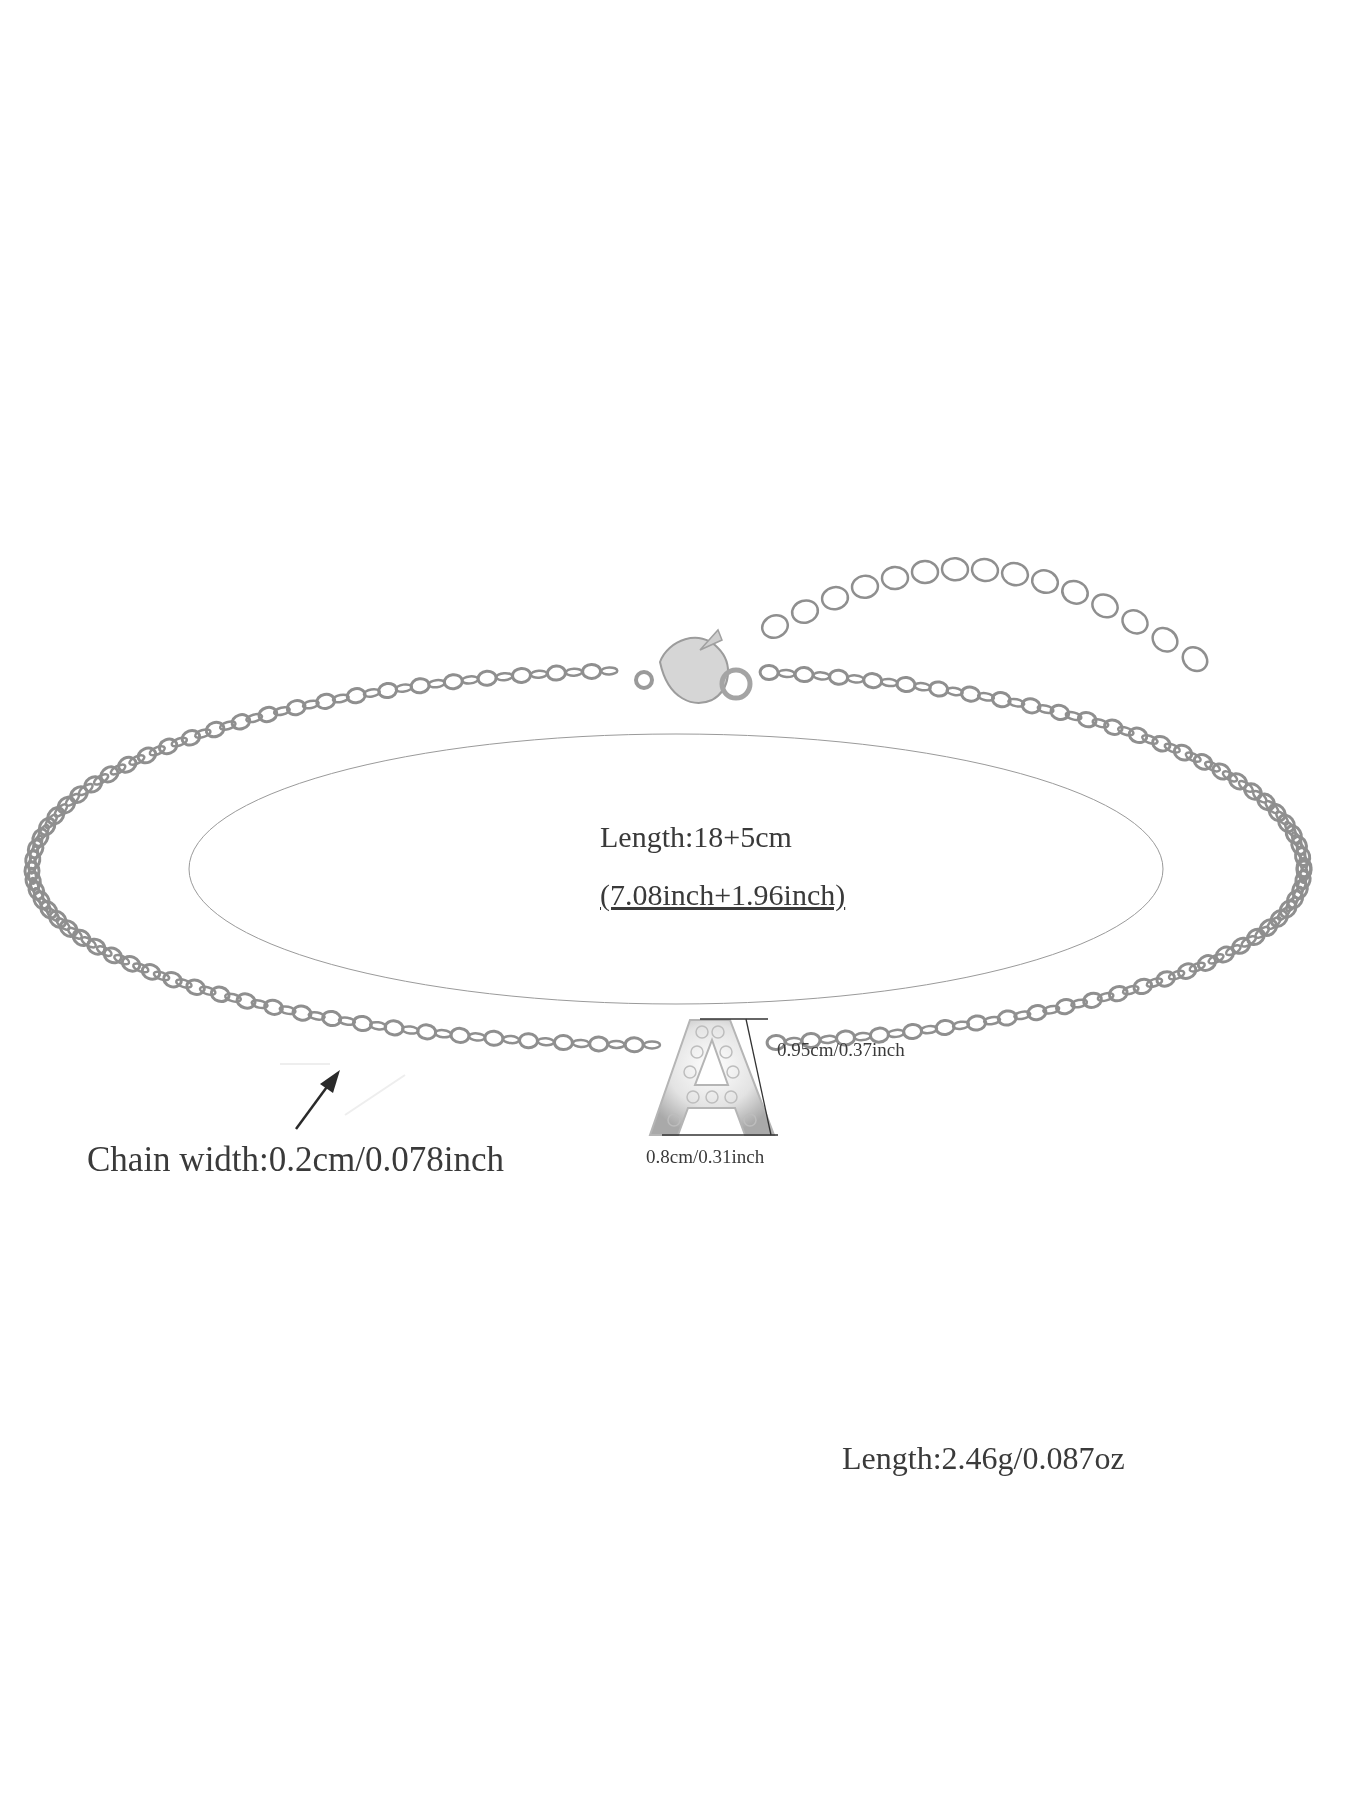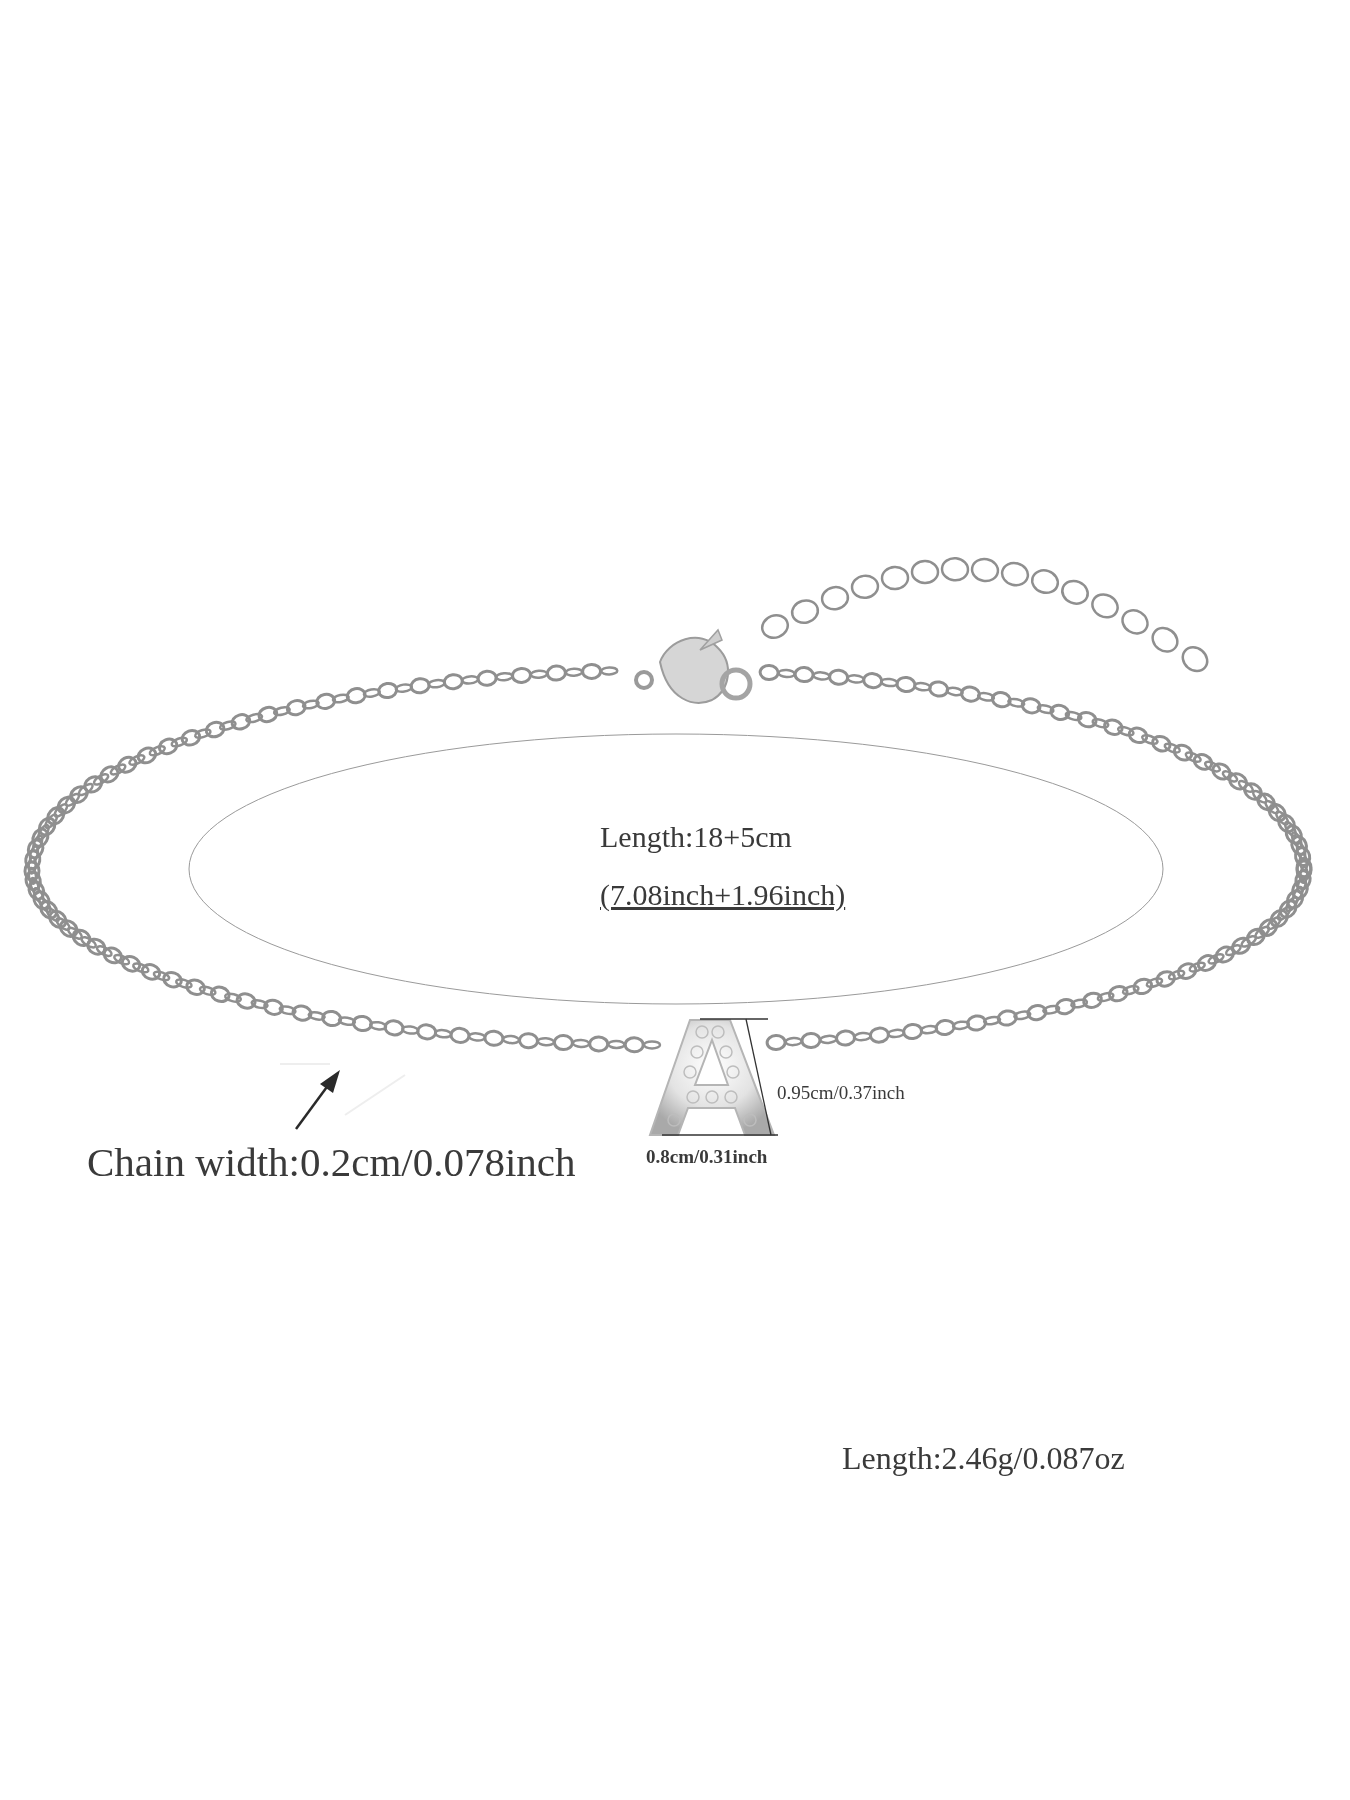--- a/index.html
+++ b/index.html
@@ -7,23 +7,23 @@
     .canvas { position: absolute; left: 0; top: 0; width: 1350px; height: 1364px; }
     .label {
       position: absolute;
       font-family: "Liberation Serif", "DejaVu Serif", serif;
       color: #3a3a3a;
       white-space: nowrap;
       line-height: 1;
     }
     .lbl-length { left: 600px; top: 822px; font-size: 30px; }
     .lbl-length-inch { left: 600px; top: 880px; font-size: 30px; text-decoration: underline; }
-    .lbl-chain { left: 87px; top: 1142px; font-size: 41px; }
-    .lbl-height { left: 777px; top: 1083px; font-size: 19px; }
-    .lbl-width { left: 646px; top: 1147px; font-size: 19px; font-weight: bold; }
+    .lbl-chain { left: 87px; top: 1142px; font-size: 35px; }
+    .lbl-height { left: 777px; top: 1040px; font-size: 19px; }
+    .lbl-width { left: 646px; top: 1147px; font-size: 19px; }
     .lbl-weight { left: 842px; top: 1442px; font-size: 32px; }
   </style>
 </head>
 <body>
 
 <div class="canvas">
   <svg width="1350" height="1800" viewBox="0 0 1350 1800" xmlns="http://www.w3.org/2000/svg">
     <defs>
       <radialGradient id="gem" cx="50%" cy="40%" r="60%">
         <stop offset="0%" stop-color="#ffffff"></stop>

